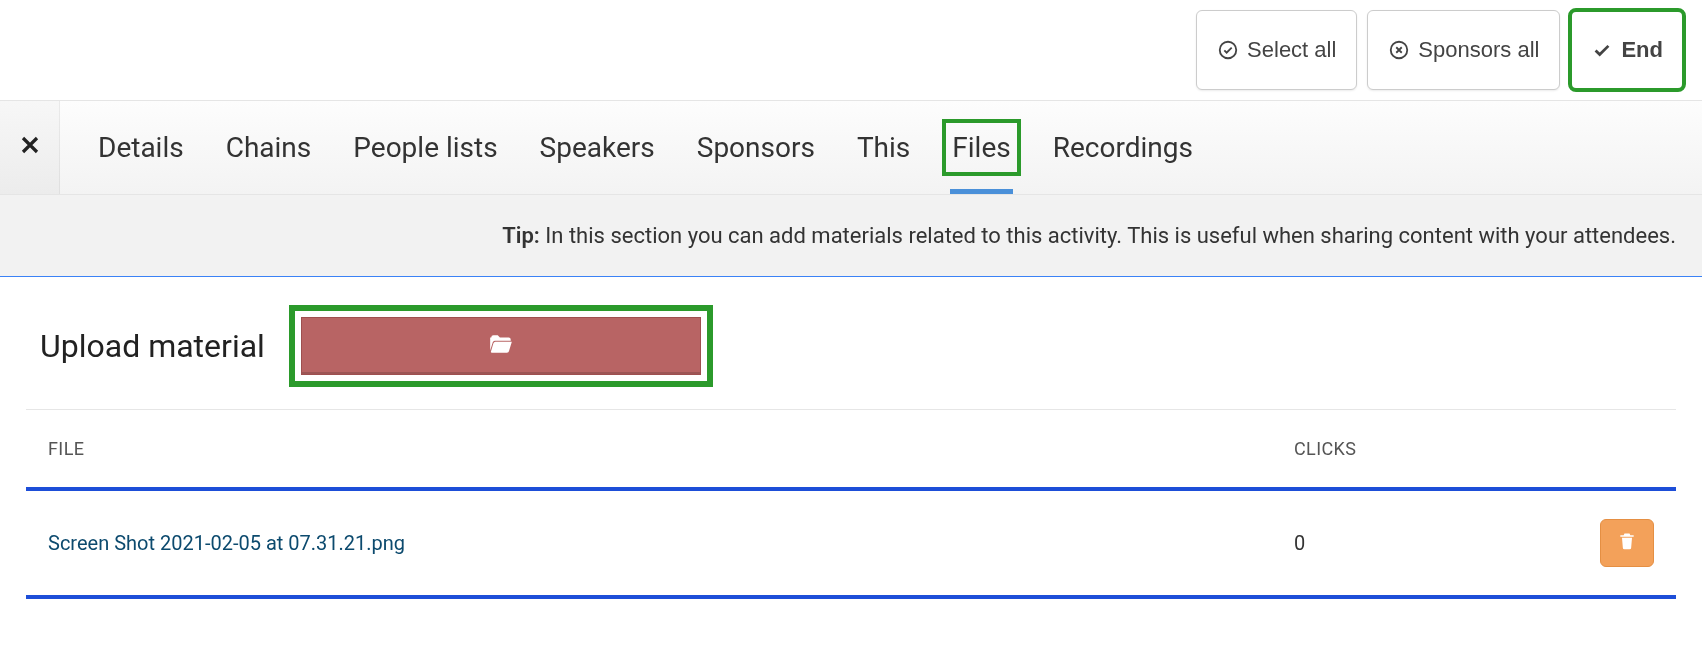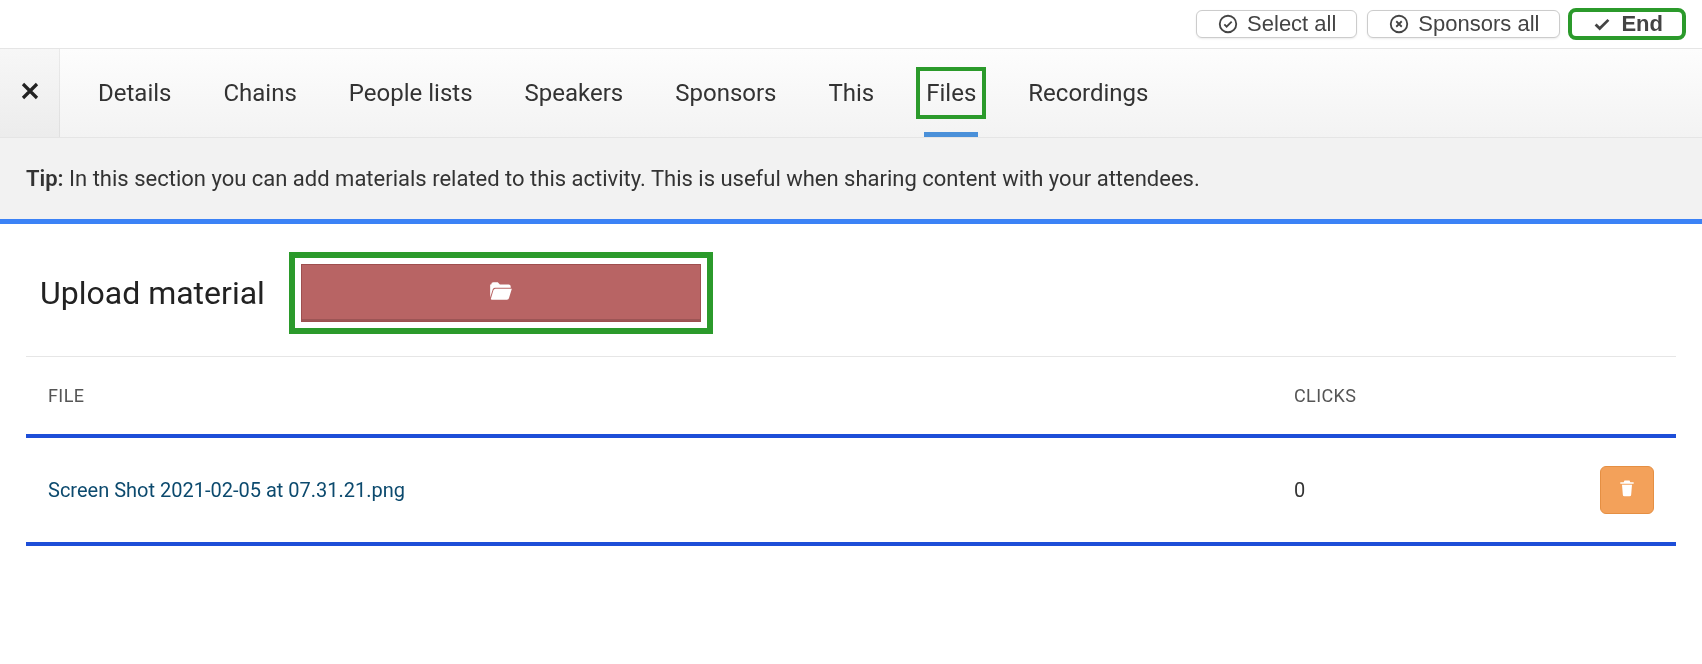--- a/index.html
+++ b/index.html
@@ -18,21 +18,21 @@
     padding: 10px 18px 10px 10px;
     gap: 10px;
   }
   .btn {
     display: inline-flex;
     align-items: center;
     gap: 8px;
     background: #fff;
     border: 1px solid #ccc;
     border-radius: 6px;
-    padding: 0 20px;
+    padding: 26px 20px;
     font-size: 22px;
     color: #444;
     cursor: pointer;
     box-shadow: 0 1px 2px rgba(0,0,0,0.08);
   }
   .btn svg { display: block; }
   .highlight-green {
     outline: 4px solid #2b9a2b;
     outline-offset: -2px;
     font-weight: bold;
@@ -54,23 +54,23 @@
     justify-content: center;
     font-size: 28px;
     color: #333;
     cursor: pointer;
     border-right: 1px solid rgba(0,0,0,0.05);
     background: linear-gradient(#f7f7f7,#ececec);
   }
   .tabs {
     display: flex;
     align-items: center;
-    gap: 44px;
+    gap: 34px;
     padding: 24px 30px 24px 34px;
-    font-size: 24px;
+    font-size: 28px;
     color: #333;
   }
   .tab {
     cursor: pointer;
     position: relative;
     padding: 6px 4px;
   }
   .tab.active::after {
     content: "";
     position: absolute;
@@ -79,24 +79,25 @@
     background: #4a90d9;
   }
   .tab.highlight {
     outline: 4px solid #2b9a2b;
     outline-offset: 2px;
   }
 
   
   .tip-bar {
     background: #f2f2f2;
-    border-bottom: 5px solid #3b82f6;
+    border-bottom: 1px solid #3b82f6;
     padding: 28px 26px;
     font-size: 22px;
     color: #333;
+    text-align: right;
   }
   .tip-bar .tip-label { font-weight: 600; }
 
   
   .upload-row {
     display: flex;
     align-items: center;
     gap: 30px;
     padding: 34px 40px 28px 40px;
   }

